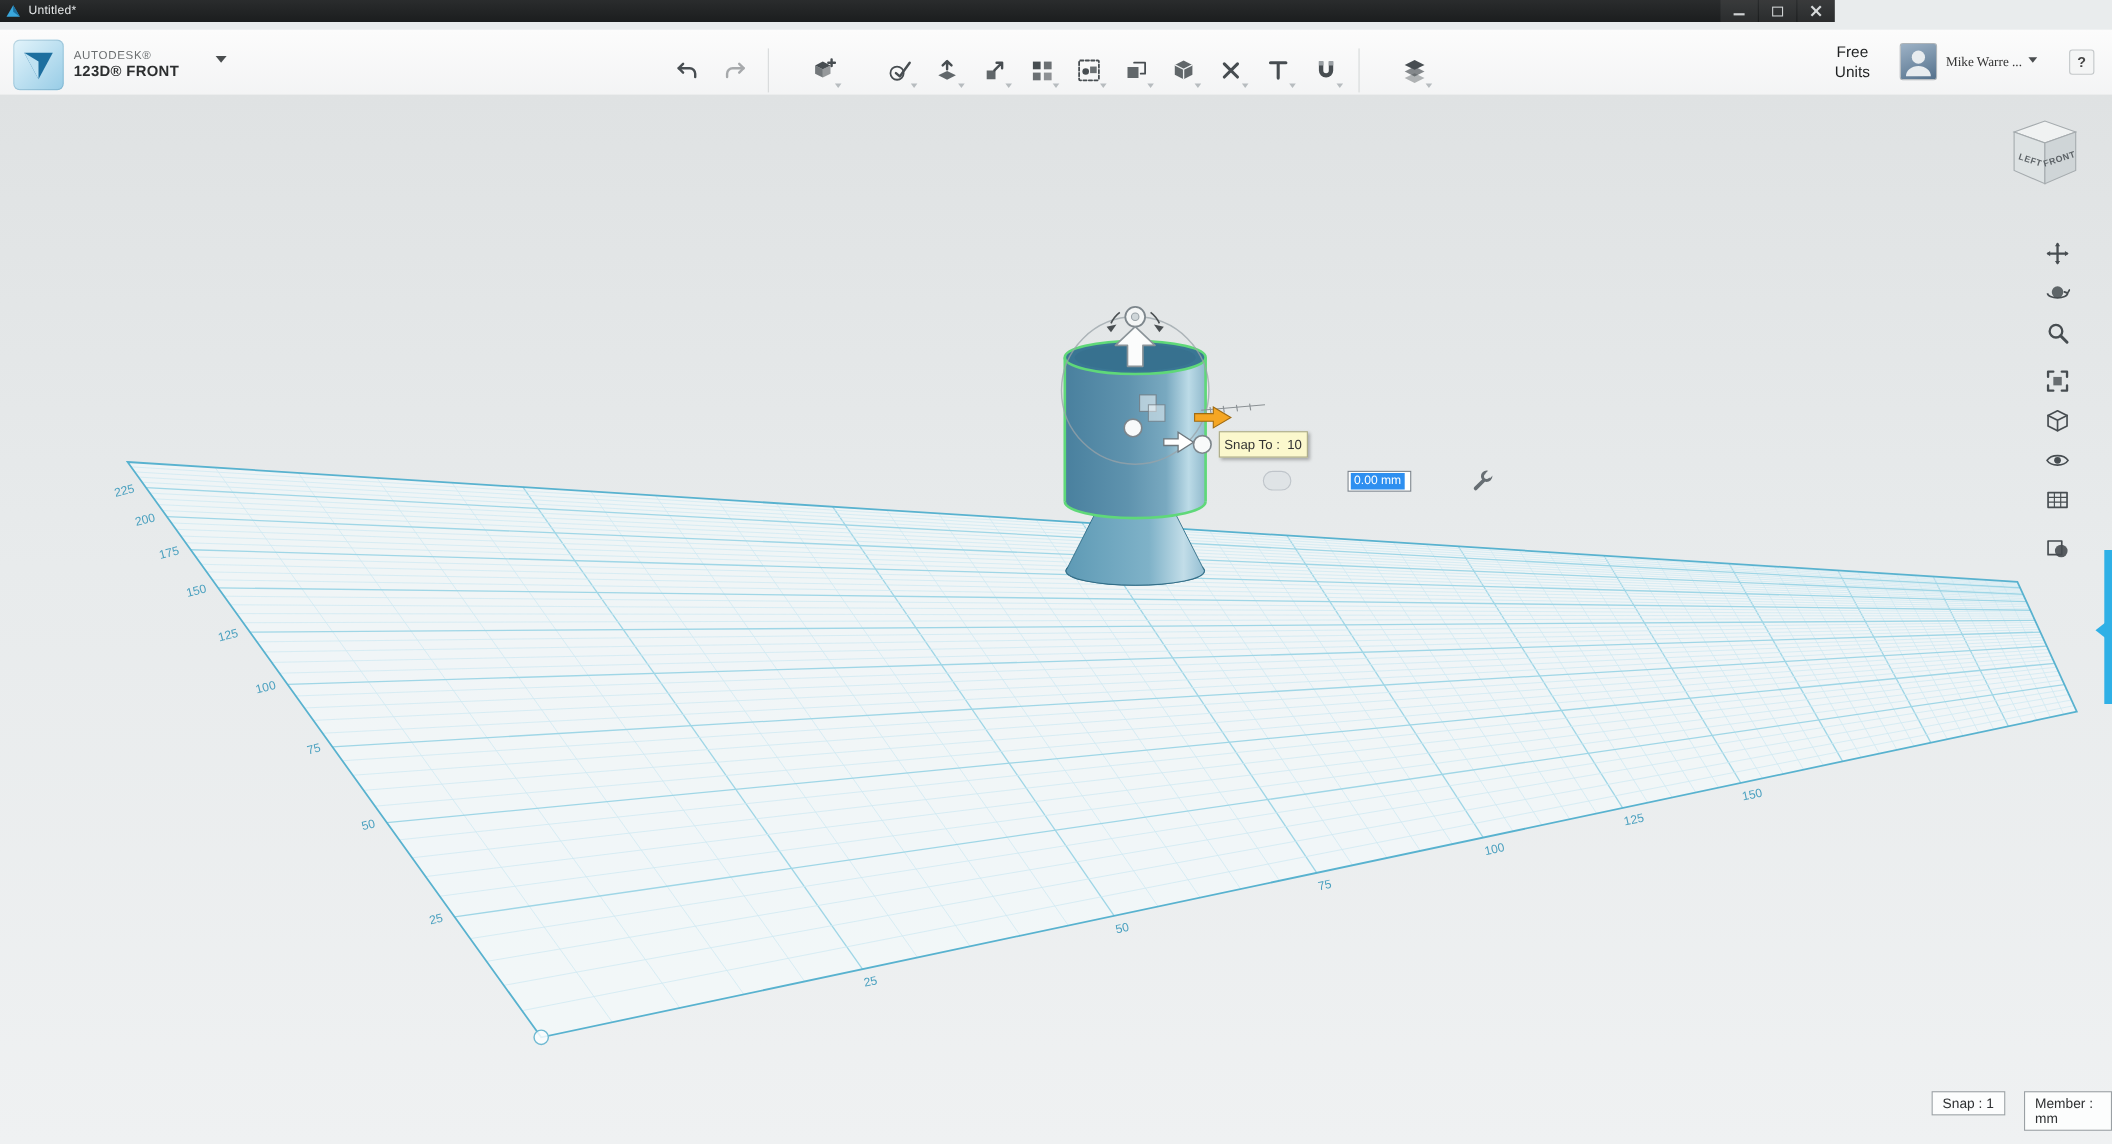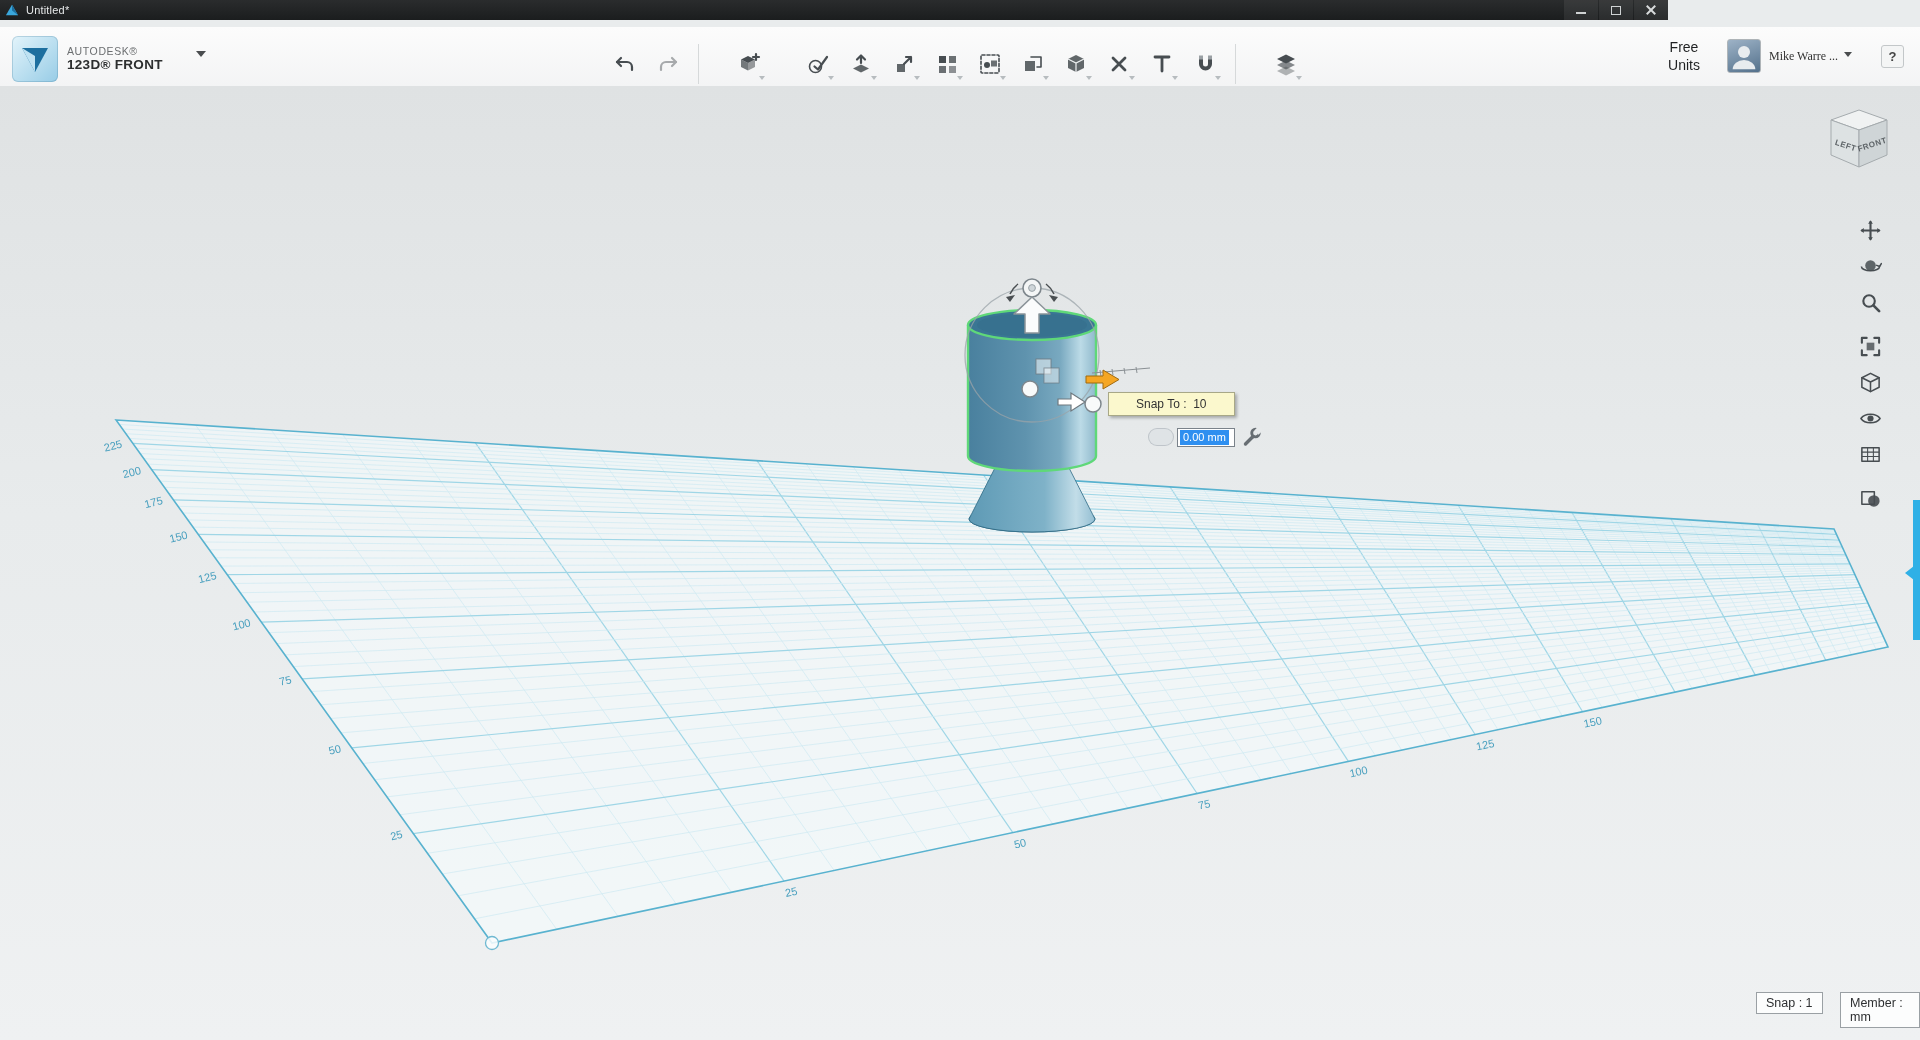--- a/index.html
+++ b/index.html
@@ -42,22 +42,22 @@
   #user-area { position:absolute; left:1727px; top:12px; display:flex; align-items:center; cursor:pointer; }
   #user-area .avatar { width:34px; height:34px; border-radius:3px; background:linear-gradient(160deg,#9db2c6,#54718c); display:flex; align-items:flex-end; justify-content:center; overflow:hidden; border:1px solid #aeb4b8; }
   #user-area .uname { margin-left:8px; font-size:12px; color:#333; max-width:78px; white-space:nowrap;font-family:Liberation Serif, serif; }
   #user-caret { margin-left:6px; width:0; height:0; border:4px solid transparent; border-top:5px solid #4a4d4f; }
   #help-btn { position:absolute; left:1881px; top:18px; width:23px; height:23px; background:#f4f5f5; border:1px solid #c3c7c9; border-radius:3px; font-size:13px; font-weight:bold; color:#444; display:flex; align-items:center; justify-content:center; cursor:pointer; }
 
   
   #canvas { position:absolute; left:0; top:86px; width:1920px; height:954px; background:linear-gradient(180deg,#dfe2e3 0%,#e8ebec 45%,#eff1f2 100%); }
   #scene { position:absolute; left:0; top:0; width:1920px; height:954px; }
 
-  #snap-tooltip { position:absolute; left:1108px; top:306px; padding:4px 27px; background:#fbf8cd; border:1px solid #a8a887; box-shadow:2px 2px 3px rgba(0,0,0,.28); font-size:12px; color:#333; white-space:pre; }
-  #dim-row { position:absolute; left:1148px; top:340px; display:flex; align-items:center; }
+  #snap-tooltip { position:absolute; left:1108px; top:306px; padding:4px 4px; background:#fbf8cd; border:1px solid #a8a887; box-shadow:2px 2px 3px rgba(0,0,0,.28); font-size:12px; color:#333; white-space:pre; }
+  #dim-row { position:absolute; left:1148px; top:340px; display:flex; align-items:center;gap:48px; }
   #dim-blob { width:26px; height:18px; border-radius:9px; background:rgba(218,223,227,.6); border:1px solid rgba(150,160,168,.45); margin-right:3px; }
   #dim-input { height:19px; min-width:58px; background:#fff; border:1px solid #7a828a; display:flex; align-items:center; padding:0 2px; cursor:text; }
   #dim-input span { background:#2e8ff0; color:#fff; font-size:11px; padding:0 3px; line-height:15px; }
   #dim-wrench { margin-left:6px; width:22px; height:22px; cursor:pointer; }
 
   #viewcube { position:absolute; left:1821px; top:17px; width:72px; height:72px; cursor:pointer; }
   #viewcube text { font-size:8px; font-weight:bold; fill:#5c6266; letter-spacing:.5px; }
 
   #right-tools { position:absolute; left:1856px; top:130px; display:flex; flex-direction:column; }
   .rtool { width:28px; height:28px; margin-bottom:8px; display:flex; align-items:center; justify-content:center; cursor:pointer; }

